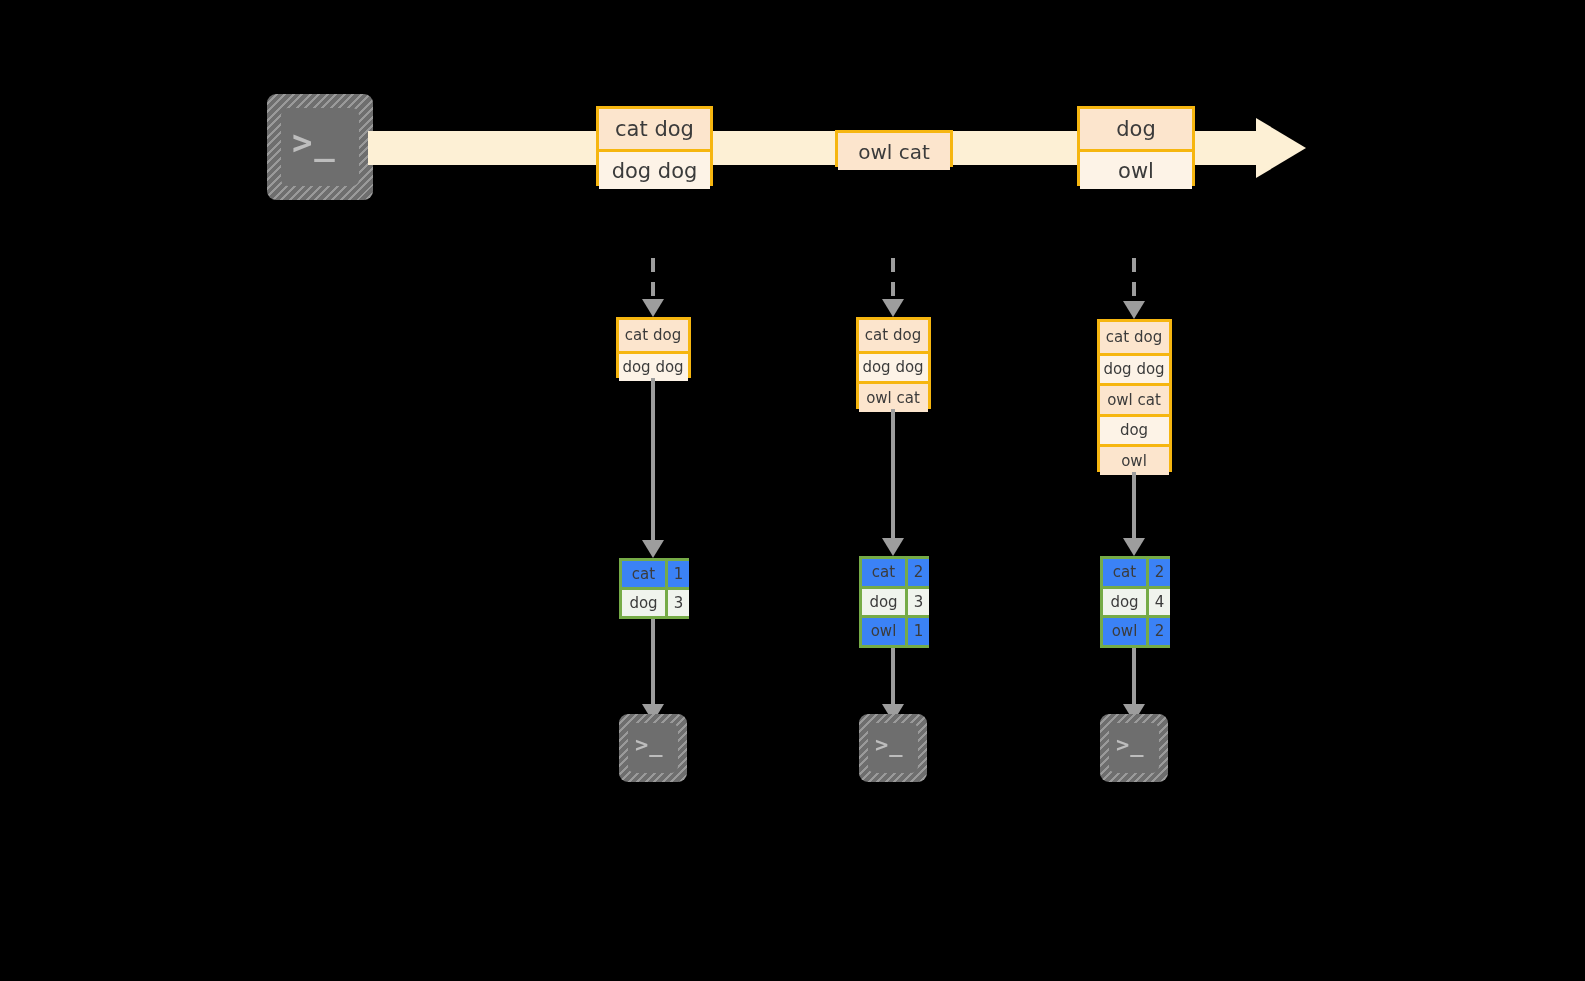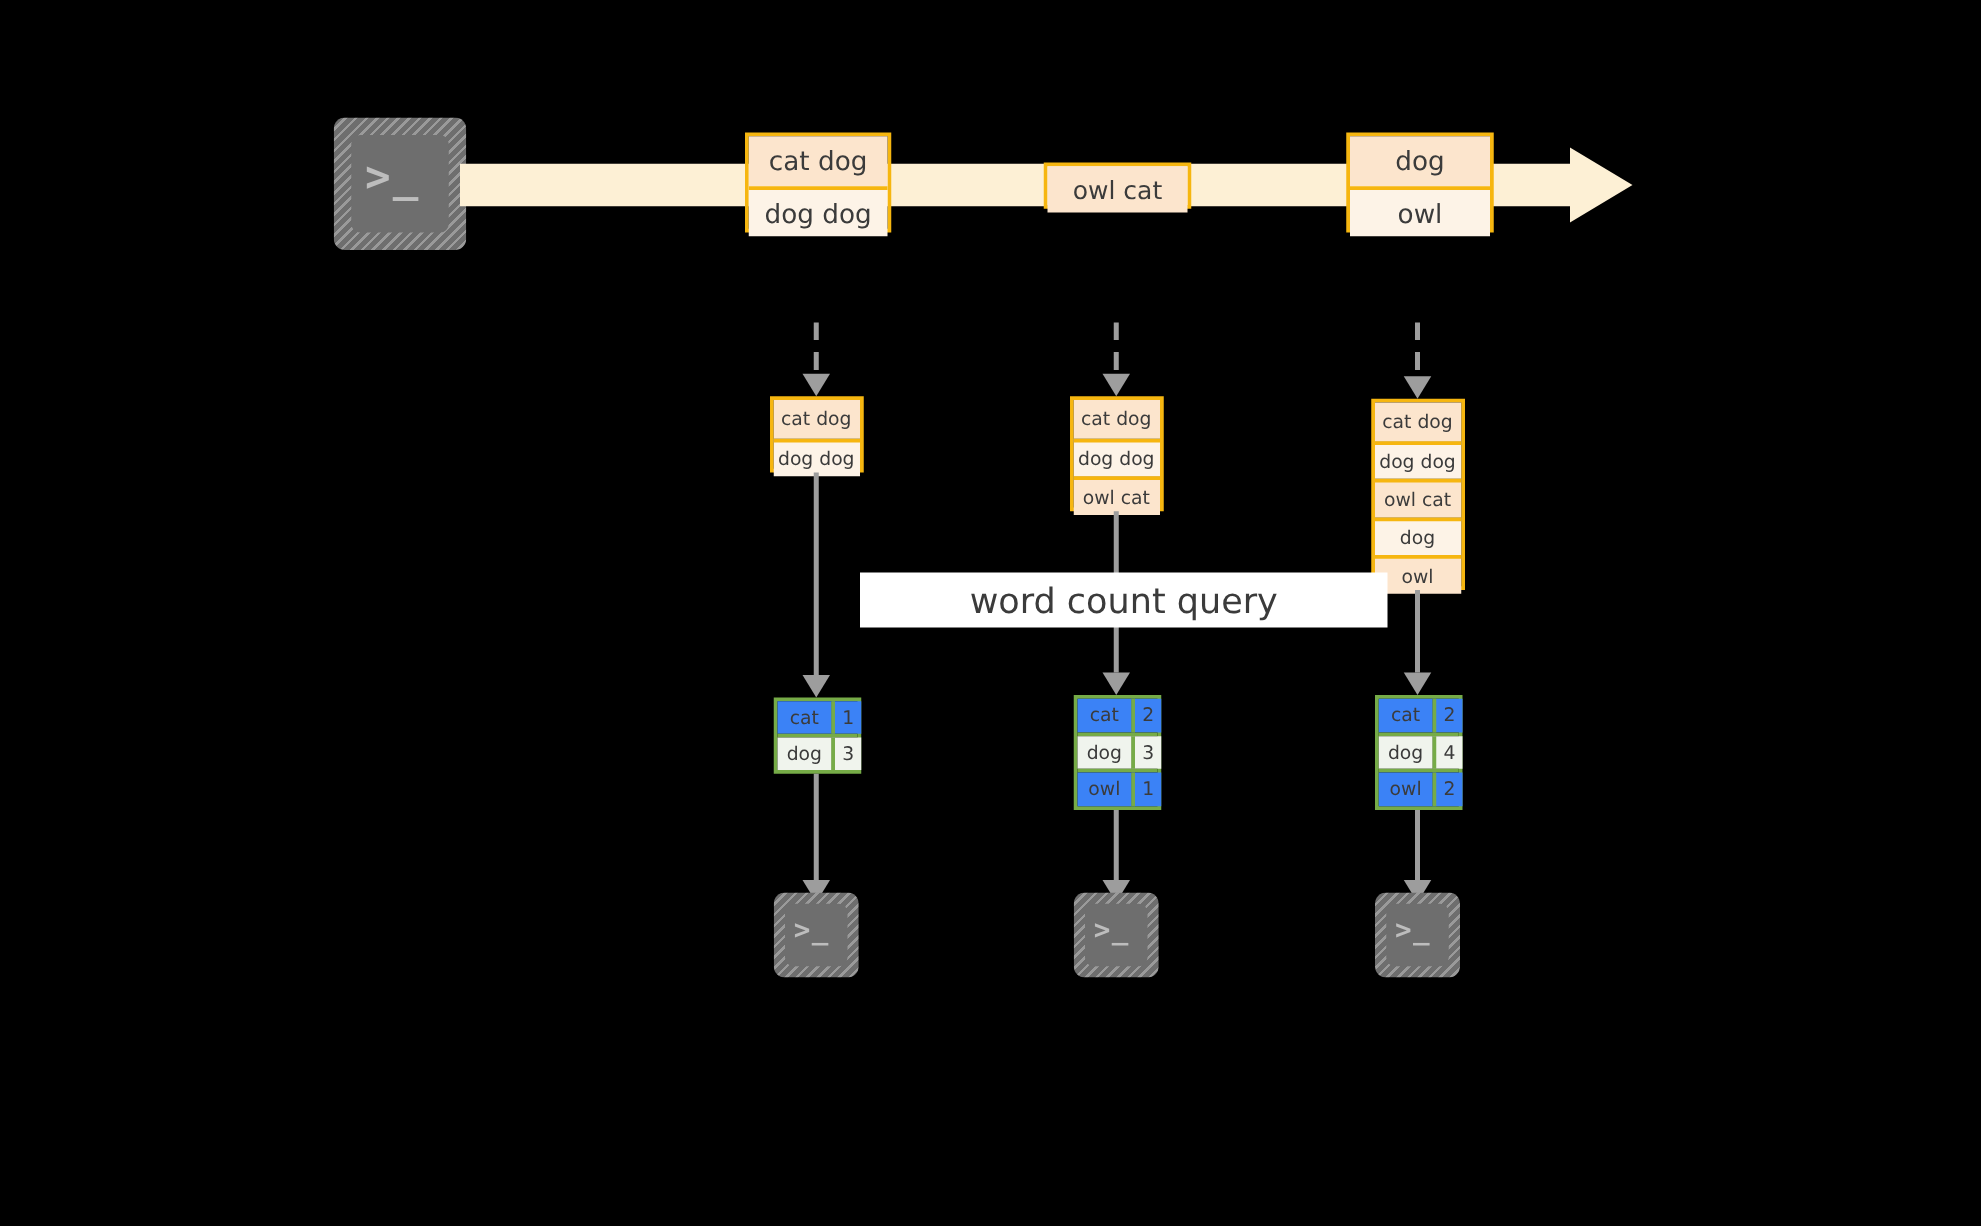--- a/index.html
+++ b/index.html
@@ -102,21 +102,20 @@
       <div class="msgrow dark sep" style="height: 30.5px; font-size: 15px;">owl cat</div>
       <div class="msgrow light sep" style="height: 30.5px; font-size: 15px;">dog</div>
       <div class="msgrow dark sep" style="height: 30.5px; font-size: 15px;">owl</div>
     </div>
     <div class="vline" style="left: 651px; top: 378px; height: 162px;"></div>
     <div class="vhead" style="left: 642px; top: 540px;"></div>
     <div class="vline" style="left: 891px; top: 408.5px; height: 129.5px;"></div>
     <div class="vhead" style="left: 882px; top: 538px;"></div>
     <div class="vline" style="left: 1132px; top: 471.5px; height: 66.5px;"></div>
     <div class="vhead" style="left: 1123px; top: 538px;"></div>
-    <div class="banner" style="left: 688px; top: 458px; width: 422px; height: 44px; font-size: 28px;">word count query</div>
     <div class="greentable" style="left: 619px; top: 558px; width: 70px; height: 61px;">
       <div class="grow">
         <div class="gcell word tint-a" style="font-size: 15px;">cat</div>
         <div class="gcell cnt tint-a" style="font-size: 15px;">1</div>
       </div>
       <div class="grow sep">
         <div class="gcell word tint-b" style="font-size: 15px;">dog</div>
         <div class="gcell cnt tint-b" style="font-size: 15px;">3</div>
       </div>
     </div>

